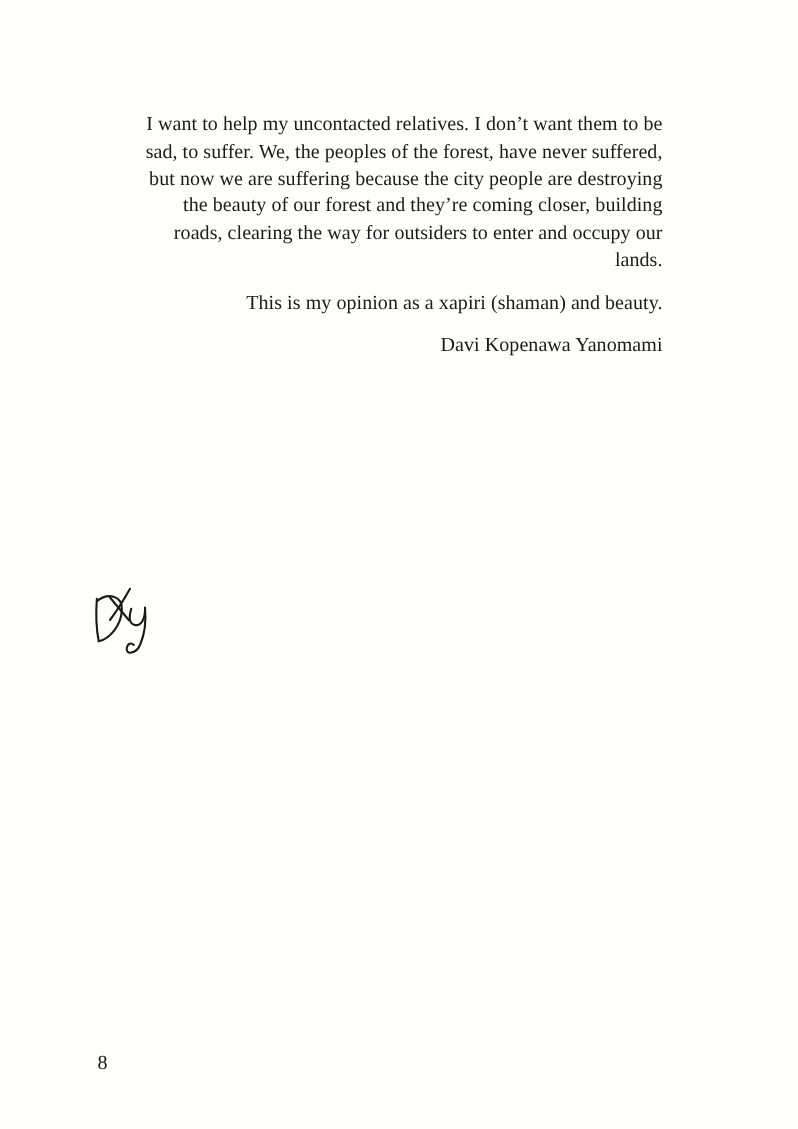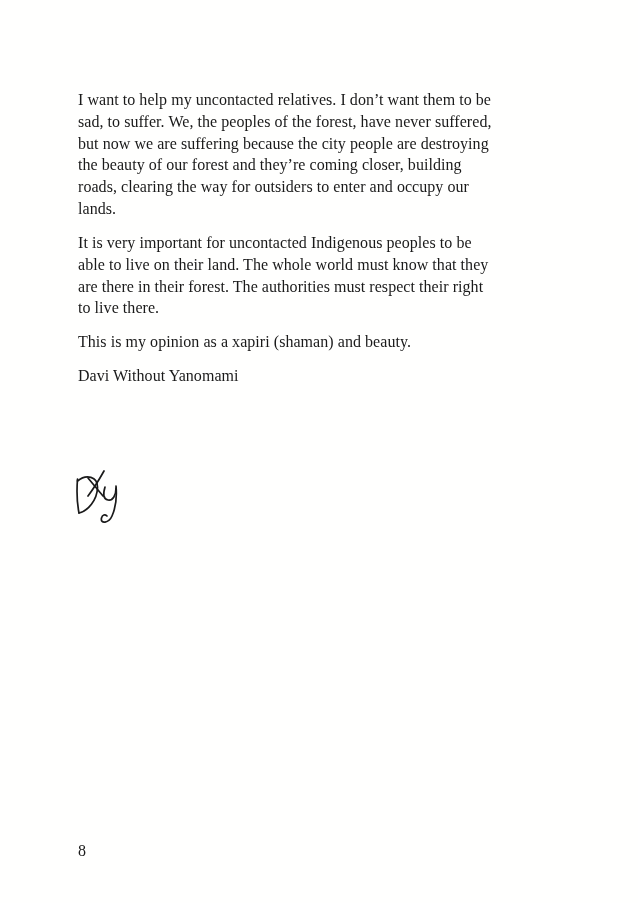--- a/index.html
+++ b/index.html
@@ -18,20 +18,21 @@
   .page {
     position: absolute;
     inset: 0;
     background: #fffffe;
   }
   .text-block {
     position: absolute;
     left: 78px;
     top: 89px;
     width: 452px;
+    text-align: right;
   }
   .text-block p {
     margin: 0 0 12.2px 0;
     font-size: 16px;
     line-height: 21.8px;
     white-space: pre-line; 
     letter-spacing: 0.05px;
   }
   .signature {
     position: absolute;
@@ -60,26 +61,22 @@
 
 <div class="page">
 
   <div class="text-block">
     <p>I want to help my uncontacted relatives. I don’t want them to be
 sad, to suffer. We, the peoples of the forest, have never suffered,
 but now we are suffering because the city people are destroying
 the beauty of our forest and they’re coming closer, building
 roads, clearing the way for outsiders to enter and occupy our
 lands.</p>
-    <p>It is very important for uncontacted Indigenous peoples to be
-able to live on their land. The whole world must know that they
-are there in their forest. The authorities must respect their right
-to live there.</p>
     <p>This is my opinion as a xapiri (shaman) and beauty.</p>
-    <p>Davi Without Yanomami</p>
+    <p>Davi Kopenawa Yanomami</p>
   </div>
 
   <svg class="signature" viewBox="0 0 46 58" role="img" aria-label="Handwritten signature DKy">
 
     <path d="M3.5,9 C2.8,18 2.8,32 5,43"></path>
 
     <path d="M3.5,11 C12,4 24,6 23.5,18 C23,30 14,41 5,43"></path>
 
     <path d="M30,1 C25.5,9 20,18 14,26"></path>
     <path d="M14,8 C19,14 24,20 29,26"></path>

